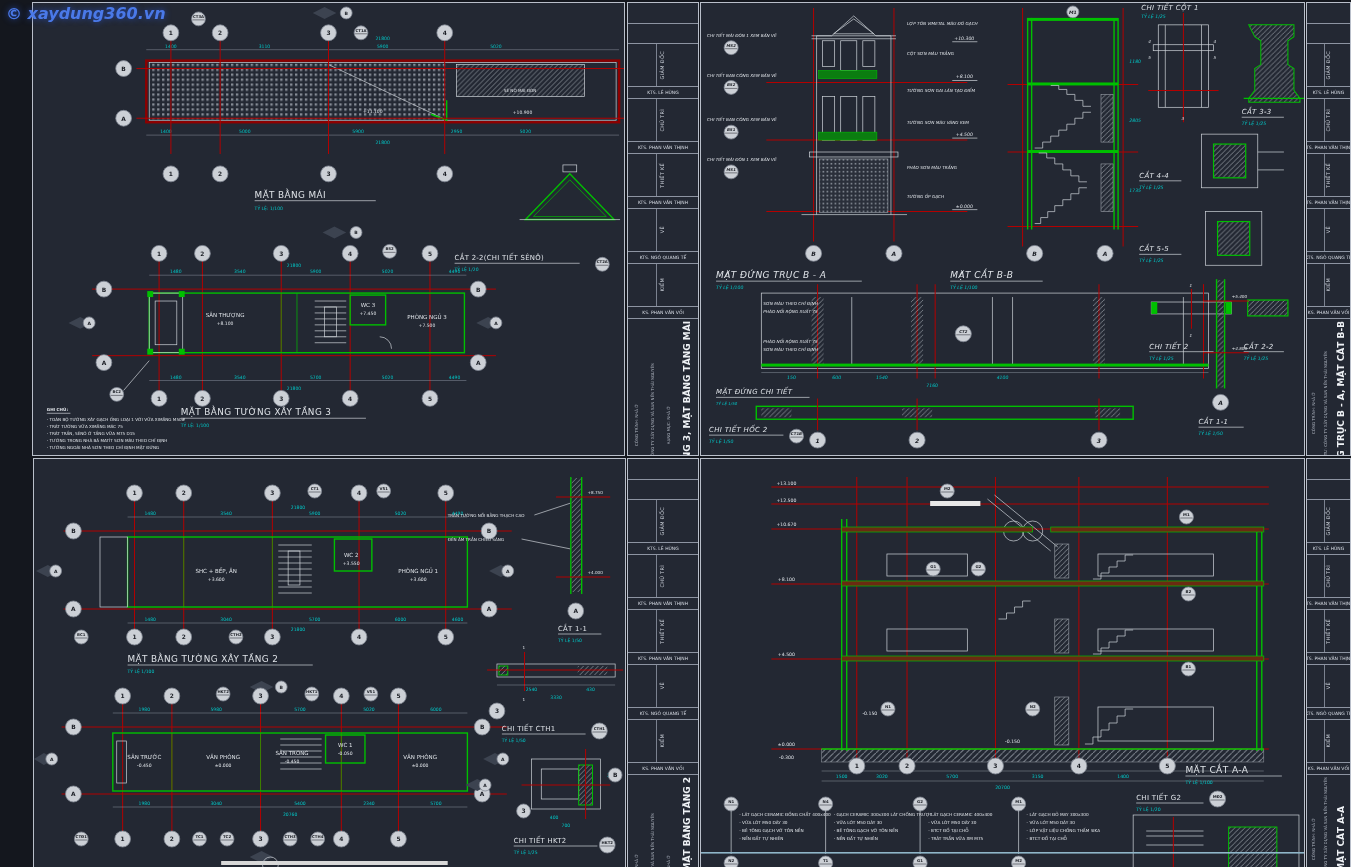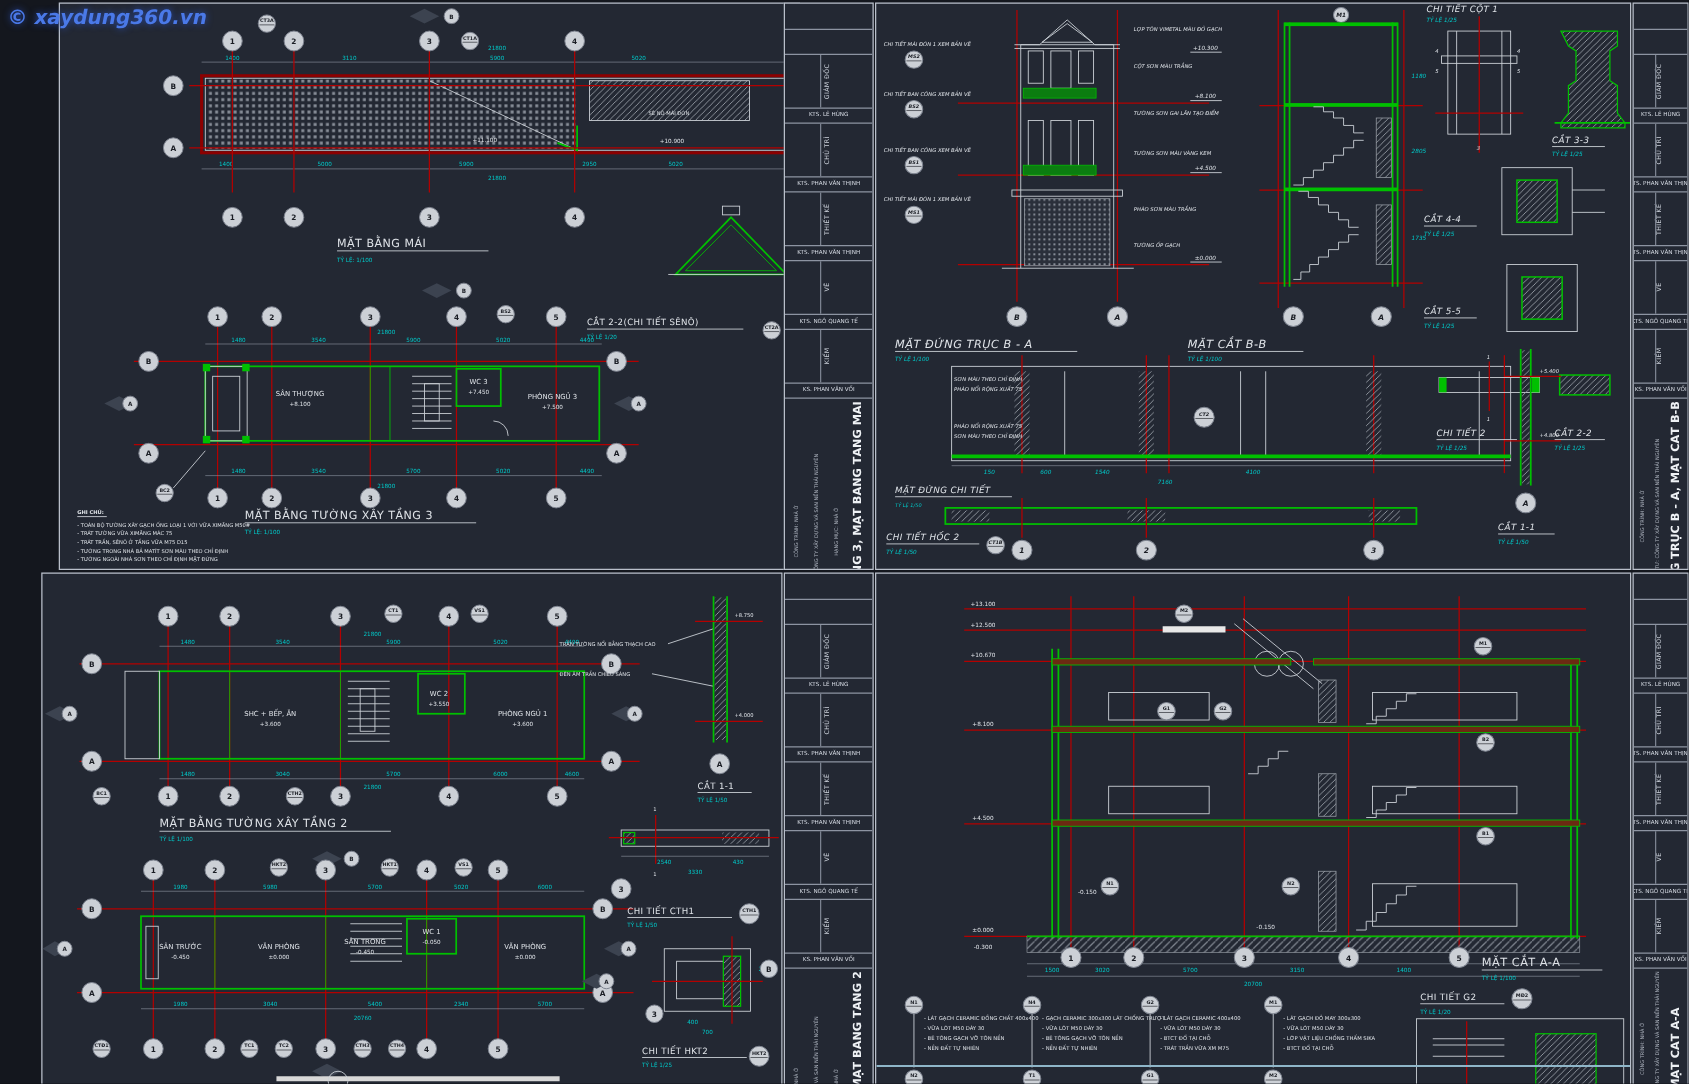--- a/index.html
+++ b/index.html
@@ -43,21 +43,21 @@
   .co text{fill:#1a1d24;font-size:3.9px;font-weight:bold;text-anchor:middle;}
   .co line{stroke:#1a1d24;stroke-width:.5;}
   .dia{fill:#3c4350;}
 </style>
 </head>
 <body>
 
 <div class="page">
   <div class="watermark">© xaydung360.vn</div>
 
-  <div class="quad" style="left:47px;top:2px;width:591px;height:452px;">
+  <div class="quad" style="left:32px;top:2px;width:591px;height:452px;">
     <svg width="591" height="452" viewBox="0 0 600 455" preserveAspectRatio="none">
       <defs>
         <pattern id="q1dots" width="5" height="5" patternUnits="userSpaceOnUse">
             <rect width="5" height="5" fill="#232833"></rect>
             <rect x="1" y="1" width="2.4" height="2.4" fill="#868c96"></rect>
           </pattern>
         <pattern id="q1dg" width="5" height="5" patternUnits="userSpaceOnUse">
             <path d="M0,5 L5,0" stroke="#9aa0a8" stroke-width=".7"></path>
           </pattern>
       </defs>

